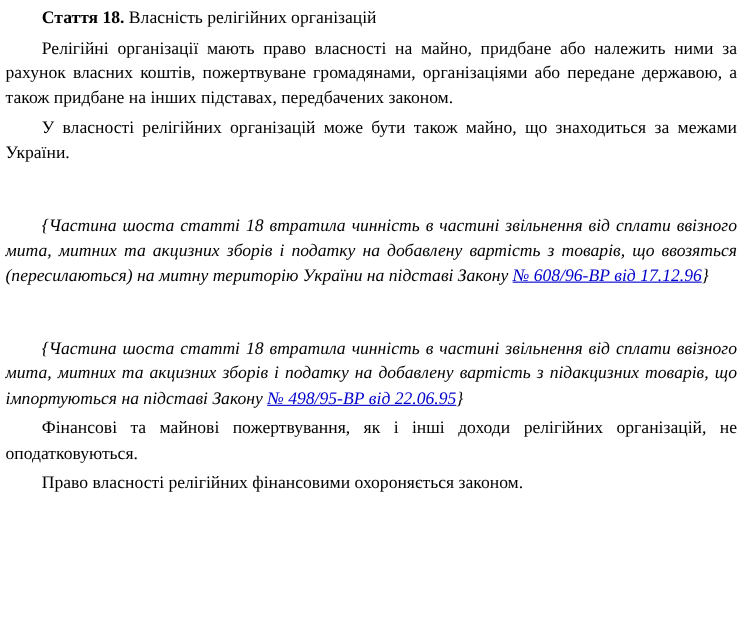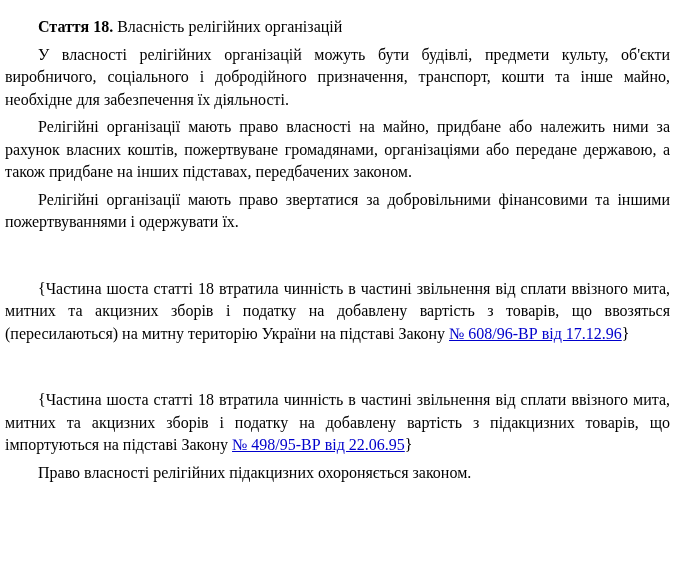--- a/index.html
+++ b/index.html
@@ -9,59 +9,60 @@
   }
   body {
     width: 676px;
     height: 579px;
     overflow: hidden;
     color: #000000;
     font-family: "Liberation Serif", "DejaVu Serif", serif;
     font-size: 16px;
   }
   .page {
-    padding: 16px 6px 0 5px;
+    padding: 6px 6px 0 5px;
   }
   .page p {
     margin: 0 0 5px 0;
     text-indent: 33px;
     text-align: justify;
     line-height: 22.5px;
   }
   p.heading {
     text-align: left;
   }
   .bold {
     font-weight: bold;
   }
   p.note {
+    font-style: italic;
     margin-top: 44px;
   }
   a.law-link {
     color: var(--link-color, #0000cc);
     text-decoration: underline;
     cursor: pointer;
   }
 </style>
 </head>
 <body>
 
 <div class="page">
 
   <p class="heading"><span class="bold">Стаття 18.</span><span> Власність релігійних організацій</span></p>
 
 
-  <p>У власності релігійних організацій можуть бути будівлі, предмети культу, об'єкти виробничого, соціального і добродійного призначення, транспорт, кошти та інше майно, необхідне для забезпечення їх діяльності.</p>
 
   <p>Релігійні організації мають право власності на майно, придбане або належить ними за рахунок власних коштів, пожертвуване громадянами, організаціями або передане державою, а також придбане на інших підставах, передбачених законом.</p>
 
+  <p>У власності релігійних організацій може бути також майно, що знаходиться за межами України.</p>
 
-  <p>Релігійні організації мають право звертатися за добровільними фінансовими та іншими пожертвуваннями і одержувати їх.</p>
 
   <p class="note"><span>{Частина шоста статті 18 втратила чинність в частині звільнення від сплати ввізного мита, митних та акцизних зборів і податку на добавлену вартість з товарів, що ввозяться (пересилаються) на митну територію України на підставі Закону </span><a class="law-link" href="#">№ 608/96-ВР від 17.12.96</a><span>}</span></p>
 
   <p class="note"><span>{Частина шоста статті 18 втратила чинність в частині звільнення від сплати ввізного мита, митних та акцизних зборів і податку на добавлену вартість з підакцизних товарів, що імпортуються на підставі Закону </span><a class="law-link" href="#">№ 498/95-ВР від 22.06.95</a><span>}</span></p>
 
+  <p>Фінансові та майнові пожертвування, як і інші доходи релігійних організацій, не оподатковуються.</p>
 
 
-  <p>Право власності релігійних підакцизних охороняється законом.</p>
+  <p>Право власності релігійних фінансовими охороняється законом.</p>
 
 </div>
 
 </body></html>

